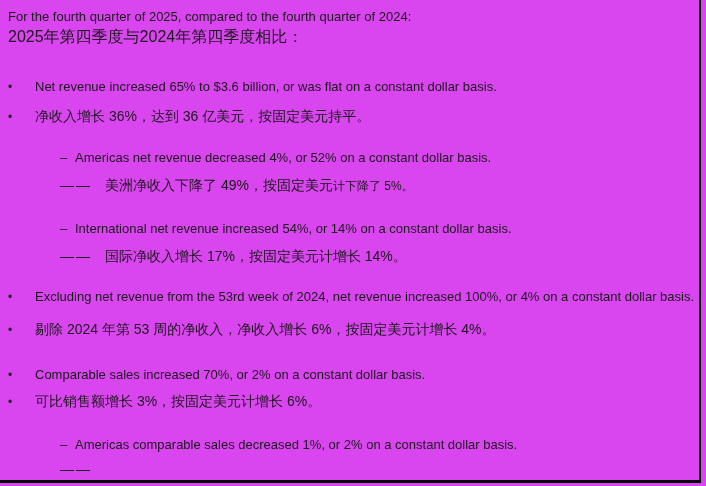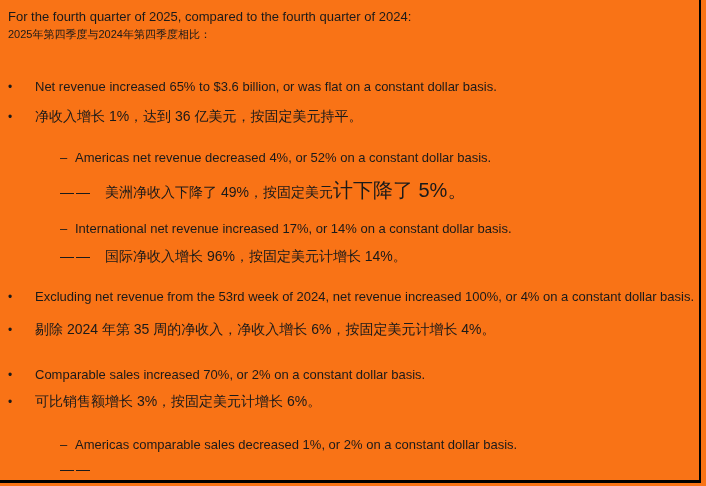--- a/index.html
+++ b/index.html
@@ -4,21 +4,21 @@
 <style>
   html, body {
     margin: 0;
     padding: 0;
     background: #ffffff;
   }
   .page {
     position: relative;
     width: 706px;
     height: 486px;
-    background: #f97316;
+    background: #d946ef;
     overflow: hidden;
     font-family: "Liberation Sans", "DejaVu Sans", sans-serif;
     color: #1a1a1a;
   }
   .border-right {
     position: absolute;
     top: 0;
     left: 699px;
     width: 2px;
     height: 483px;
@@ -34,22 +34,22 @@
   }
   .row {
     position: absolute;
     left: 8px;
     display: flex;
     align-items: baseline;
     white-space: nowrap;
   }
   .en  { font-size: 13px; }
   .zh  { font-size: 14px; }
-  .zh-title { font-size: 11px; }
-  .zh-large { font-size: 20px; }
+  .zh-title { font-size: 16px; }
+  .zh-large { font-size: 12px; }
   .marker-bullet {
     display: inline-block;
     width: 27px;
     flex: 0 0 27px;
     font-size: 12px;
   }
   .sub { left: 60px; }
   .marker-dash-en {
     display: inline-block;
     width: 15px;
@@ -75,48 +75,48 @@
   <div class="row" style="top:27px">
     <span class="zh-title">2025年第四季度与2024年第四季度相比：</span>
   </div>
 
   <div class="row" style="top:79px">
     <span class="marker-bullet">•</span>
     <span class="en">Net revenue increased 65% to $3.6 billion, or was flat on a constant dollar basis.</span>
   </div>
   <div class="row" style="top:108px">
     <span class="marker-bullet">•</span>
-    <span class="zh">净收入增长 1%，达到 36 亿美元，按固定美元持平。</span>
+    <span class="zh">净收入增长 36%，达到 36 亿美元，按固定美元持平。</span>
   </div>
 
   <div class="row sub" style="top:150px">
     <span class="marker-dash-en">–</span>
     <span class="en">Americas net revenue decreased 4%, or 52% on a constant dollar basis.</span>
   </div>
   <div class="row sub" style="top:177px">
     <span class="marker-dash-zh">——</span>
     <span class="zh"><span>美洲净收入下降了 49%，按固定美元</span><span class="zh-large">计下降了 5%。</span></span>
   </div>
 
   <div class="row sub" style="top:221px">
     <span class="marker-dash-en">–</span>
-    <span class="en">International net revenue increased 17%, or 14% on a constant dollar basis.</span>
+    <span class="en">International net revenue increased 54%, or 14% on a constant dollar basis.</span>
   </div>
   <div class="row sub" style="top:248px">
     <span class="marker-dash-zh">——</span>
-    <span class="zh">国际净收入增长 96%，按固定美元计增长 14%。</span>
+    <span class="zh">国际净收入增长 17%，按固定美元计增长 14%。</span>
   </div>
 
   <div class="row" style="top:289px">
     <span class="marker-bullet">•</span>
     <span class="en">Excluding net revenue from the 53rd week of 2024, net revenue increased 100%, or 4% on a constant dollar basis.</span>
   </div>
   <div class="row" style="top:321px">
     <span class="marker-bullet">•</span>
-    <span class="zh">剔除 2024 年第 35 周的净收入，净收入增长 6%，按固定美元计增长 4%。</span>
+    <span class="zh">剔除 2024 年第 53 周的净收入，净收入增长 6%，按固定美元计增长 4%。</span>
   </div>
 
   <div class="row" style="top:367px">
     <span class="marker-bullet">•</span>
     <span class="en">Comparable sales increased 70%, or 2% on a constant dollar basis.</span>
   </div>
   <div class="row" style="top:393px">
     <span class="marker-bullet">•</span>
     <span class="zh">可比销售额增长 3%，按固定美元计增长 6%。</span>
   </div>

